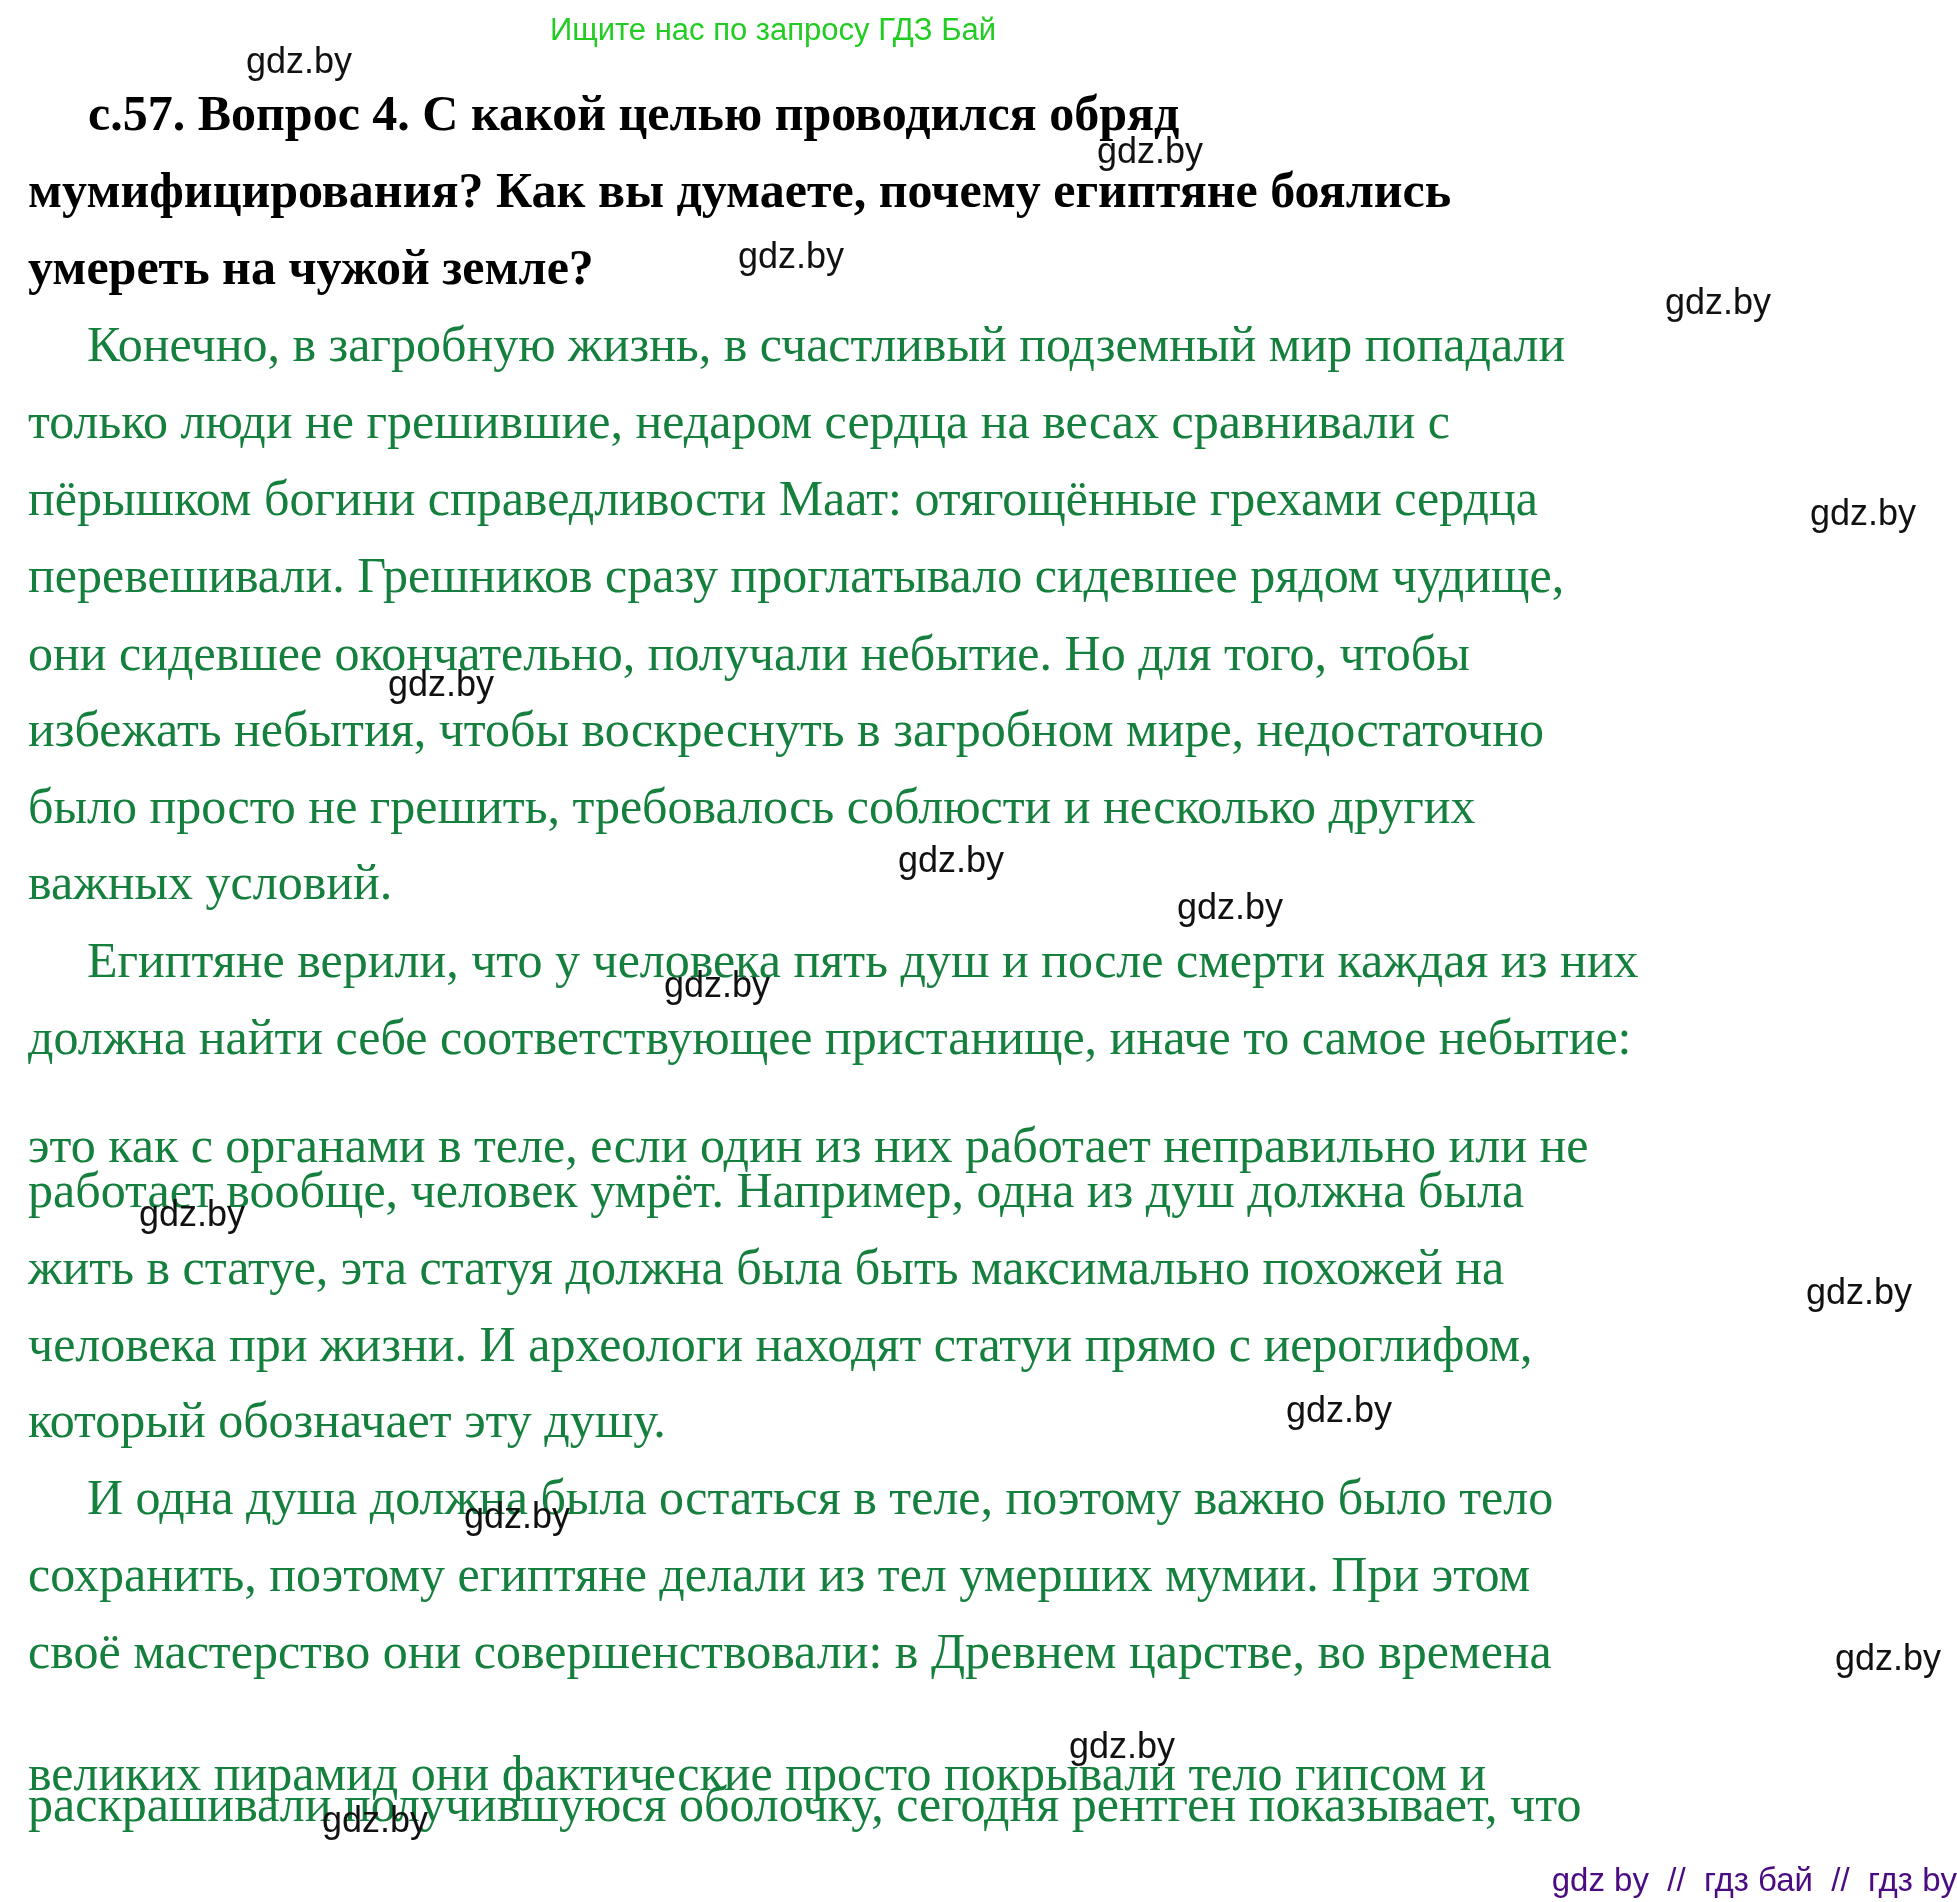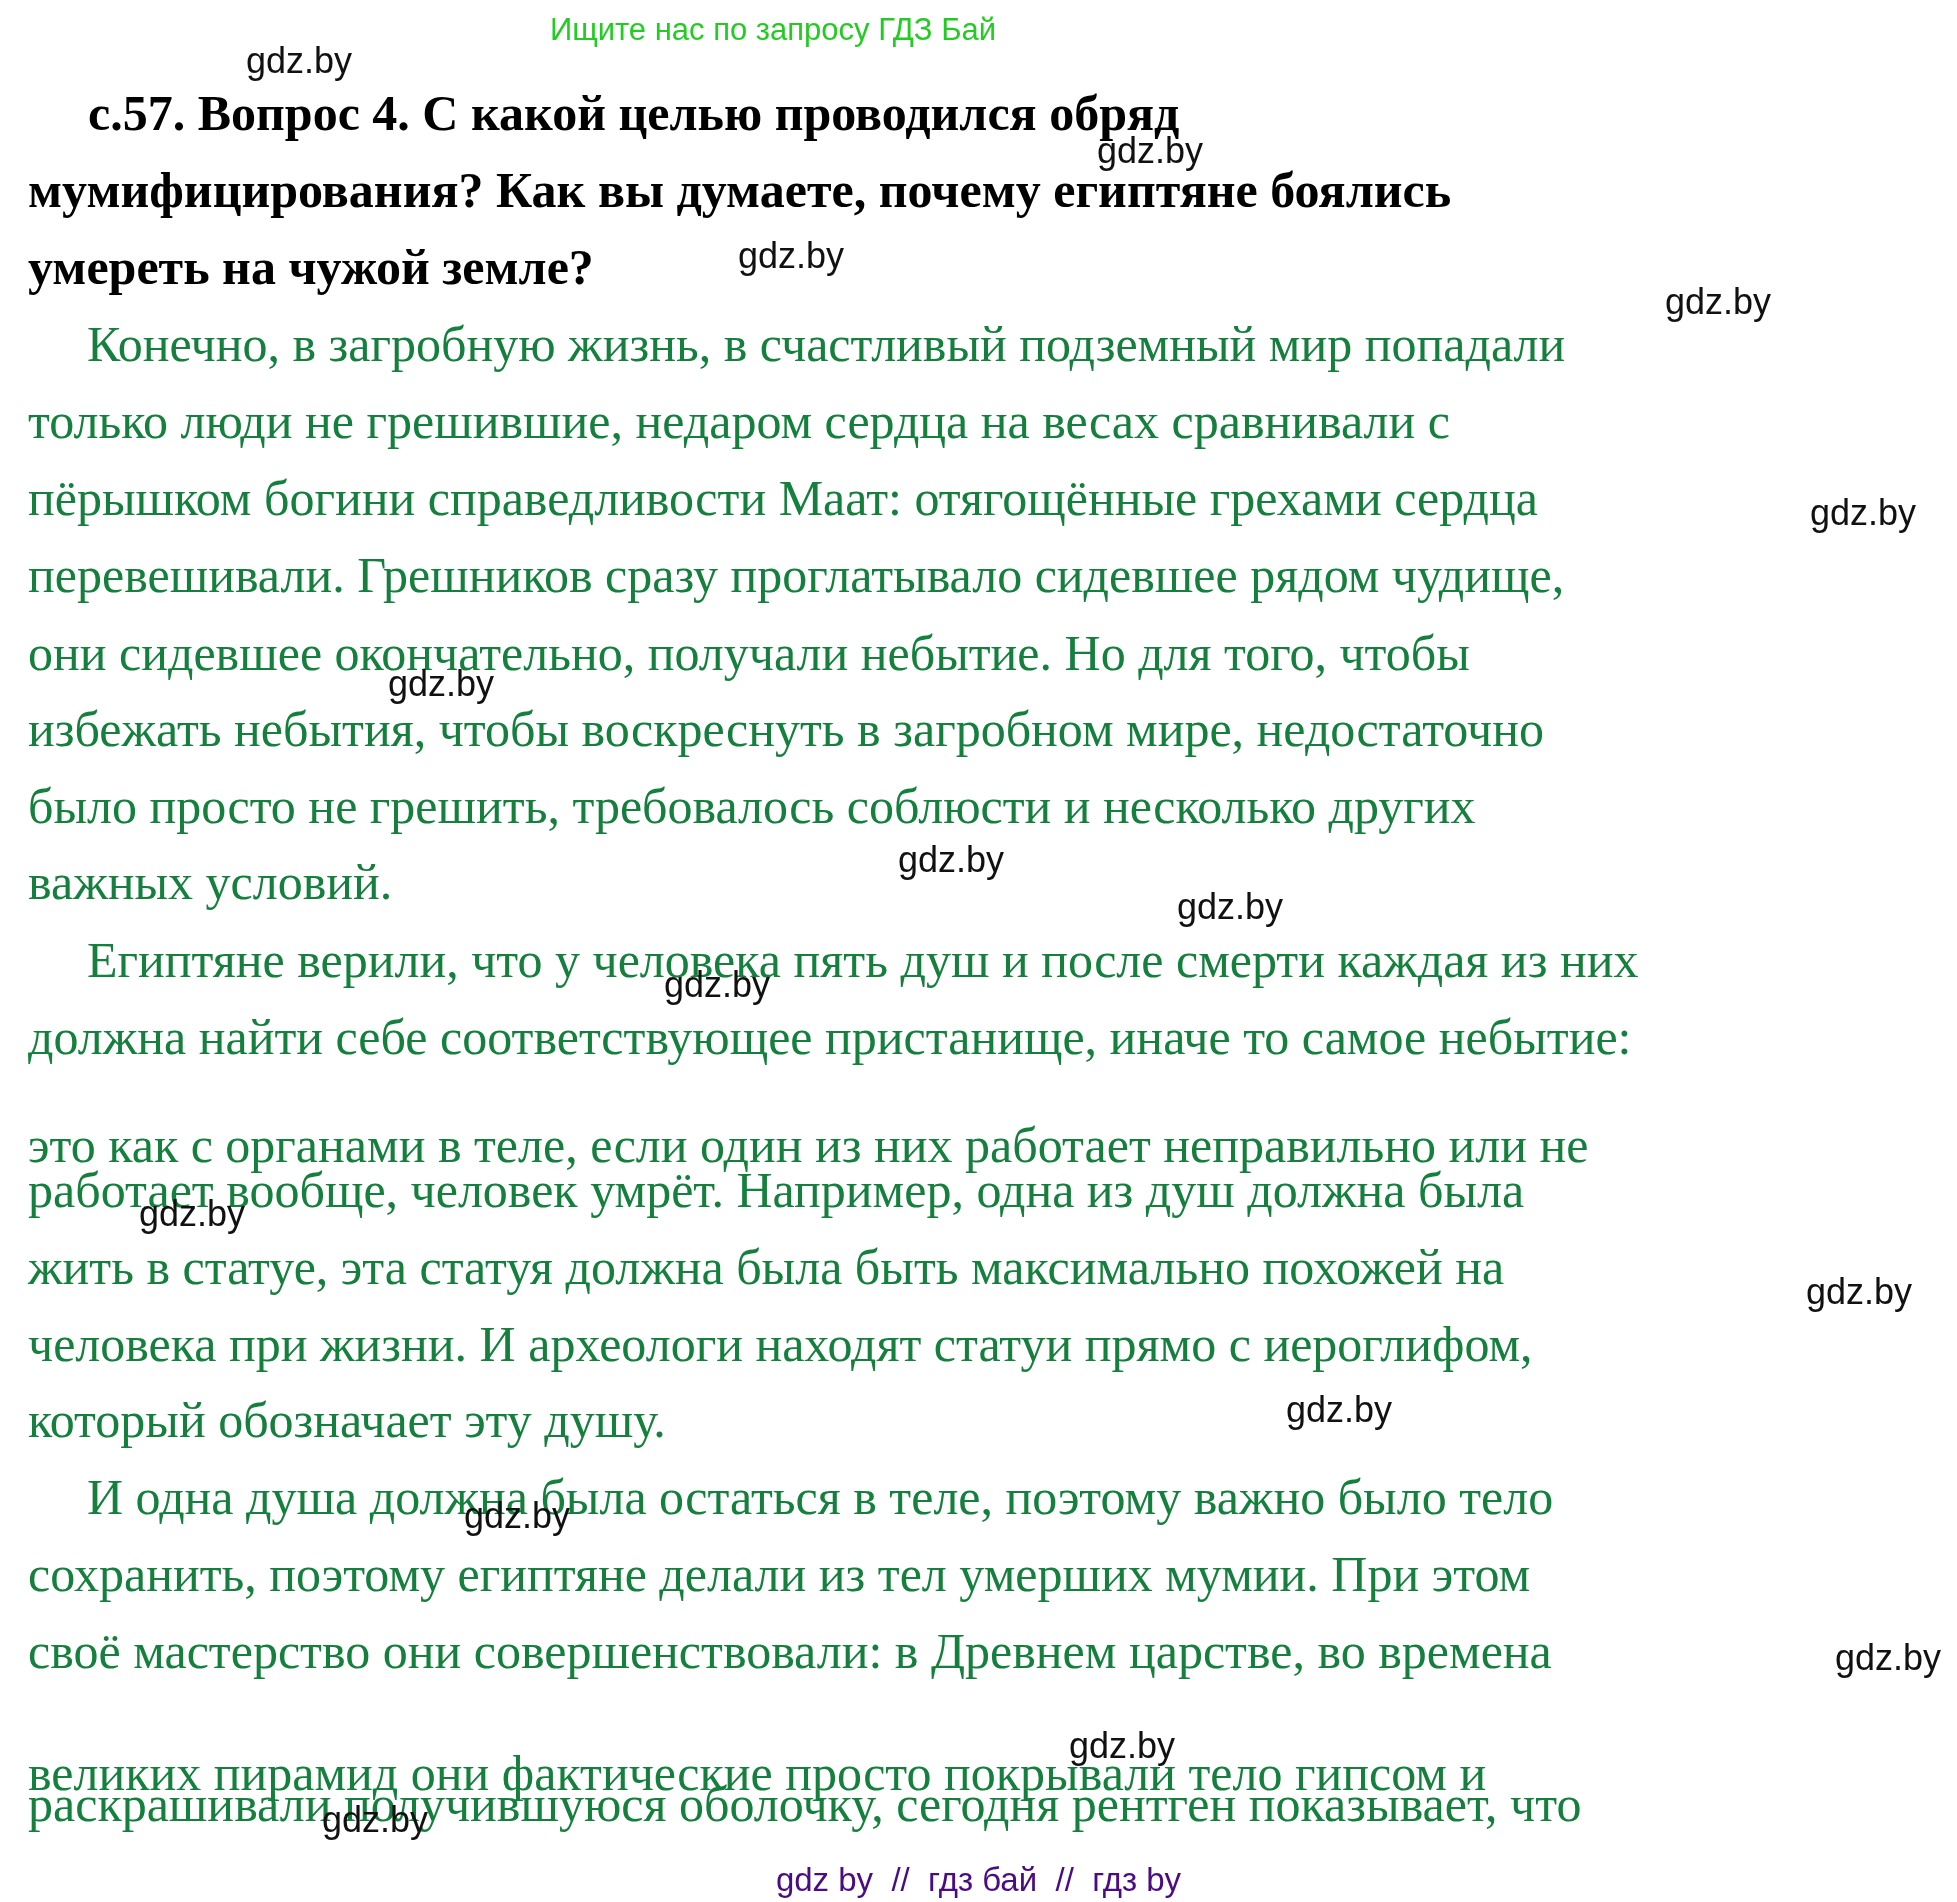--- a/index.html
+++ b/index.html
@@ -5,21 +5,21 @@
   html,body{margin:0;padding:0;background:#ffffff;}
   body{width:1957px;height:1903px;position:relative;overflow:hidden;}
   .hdr{position:absolute;left:0;width:1546px;top:12px;height:40px;text-align:center;
        font-family:"Liberation Sans",sans-serif;font-size:31px;color:#22cc22;line-height:36px;}
   .q{position:absolute;left:0;font-family:"Liberation Serif",serif;font-weight:bold;
      font-size:50px;color:#000;white-space:nowrap;line-height:59px;}
   .ln{position:absolute;left:28px;font-family:"Liberation Serif",serif;font-size:50px;
       color:#15803d;white-space:nowrap;line-height:59px;}
   .wm{position:absolute;font-family:"Liberation Sans",sans-serif;font-size:36px;color:#111;
       line-height:30px;white-space:nowrap;}
-  .ftr{position:absolute;left:0;width:1957px;top:1861px;text-align:center;
+  .ftr{position:absolute;left:0;width:1957px;top:1861px;text-align:right;
        font-family:"Liberation Sans",sans-serif;font-size:33px;color:#4b0c82;white-space:pre;}
 </style>
 </head>
 <body>
 
 <div class="hdr">Ищите нас по запросу ГДЗ Бай</div>
 
 <div>
   <div class="q" style="left:88px;top:84px;">с.57. Вопрос 4. С какой целью проводился обряд</div>
   <div class="q" style="left:28px;top:161px;">мумифицирования? Как вы думаете, почему египтяне боялись</div>

